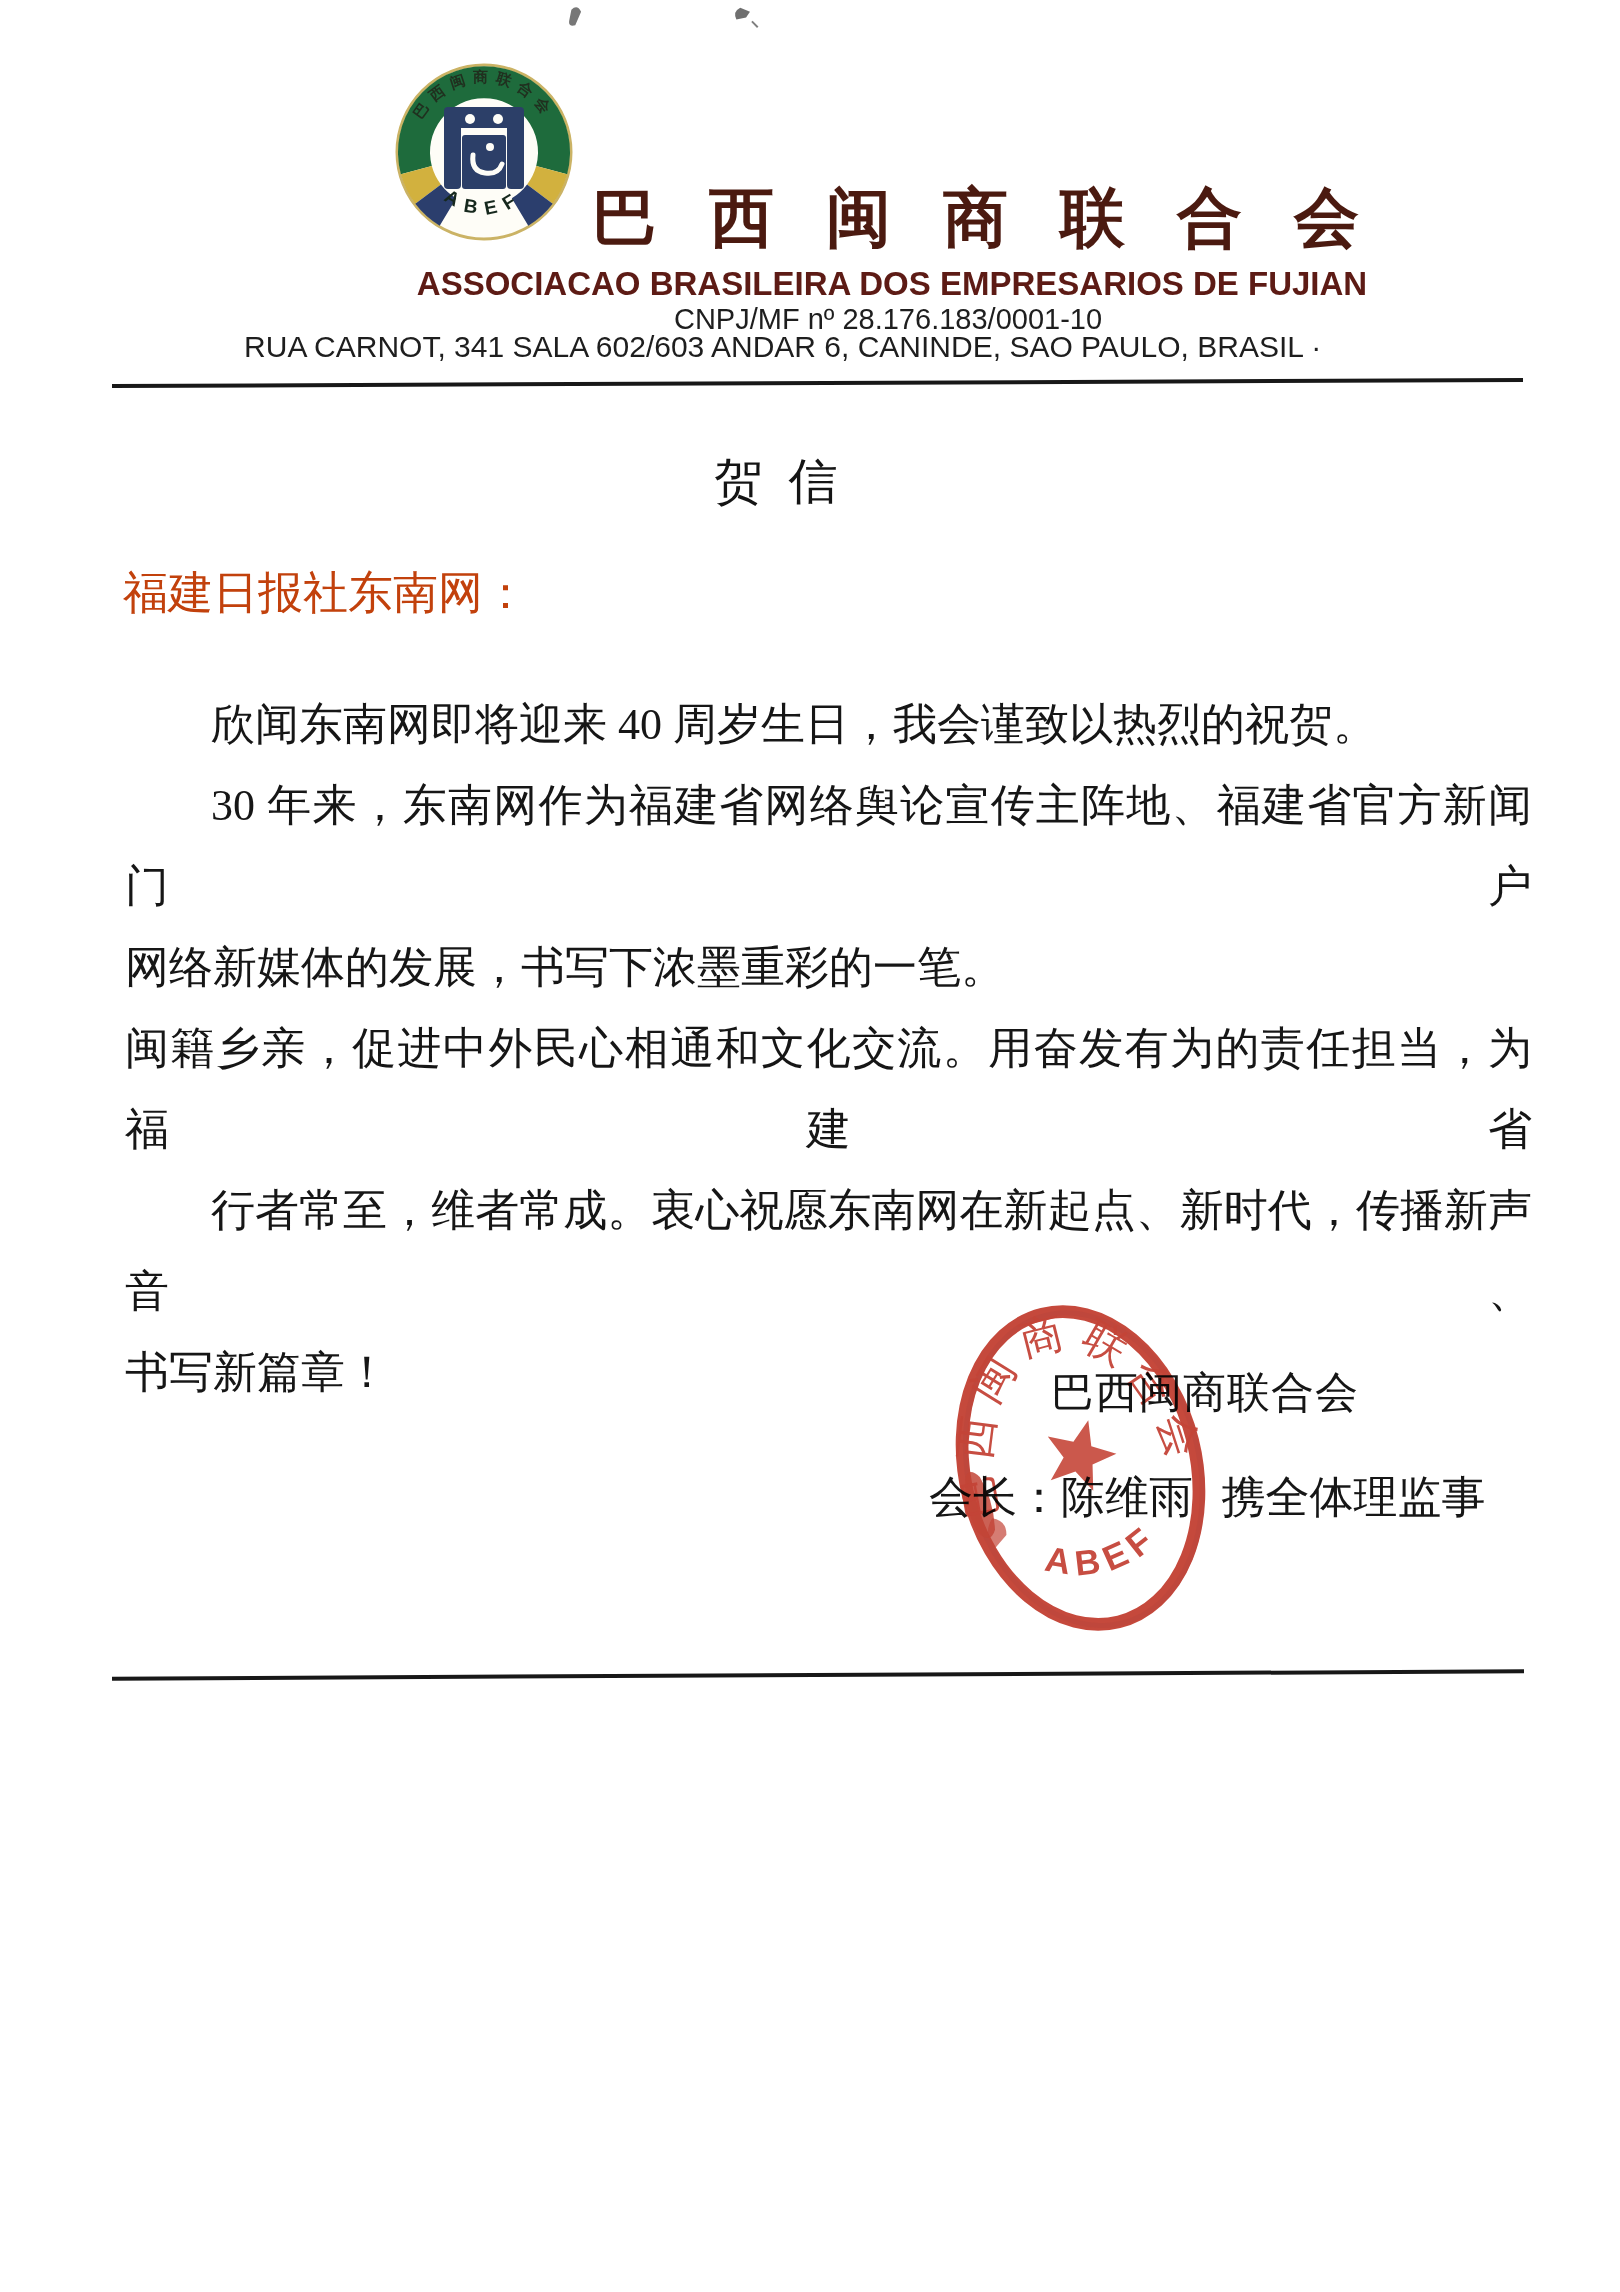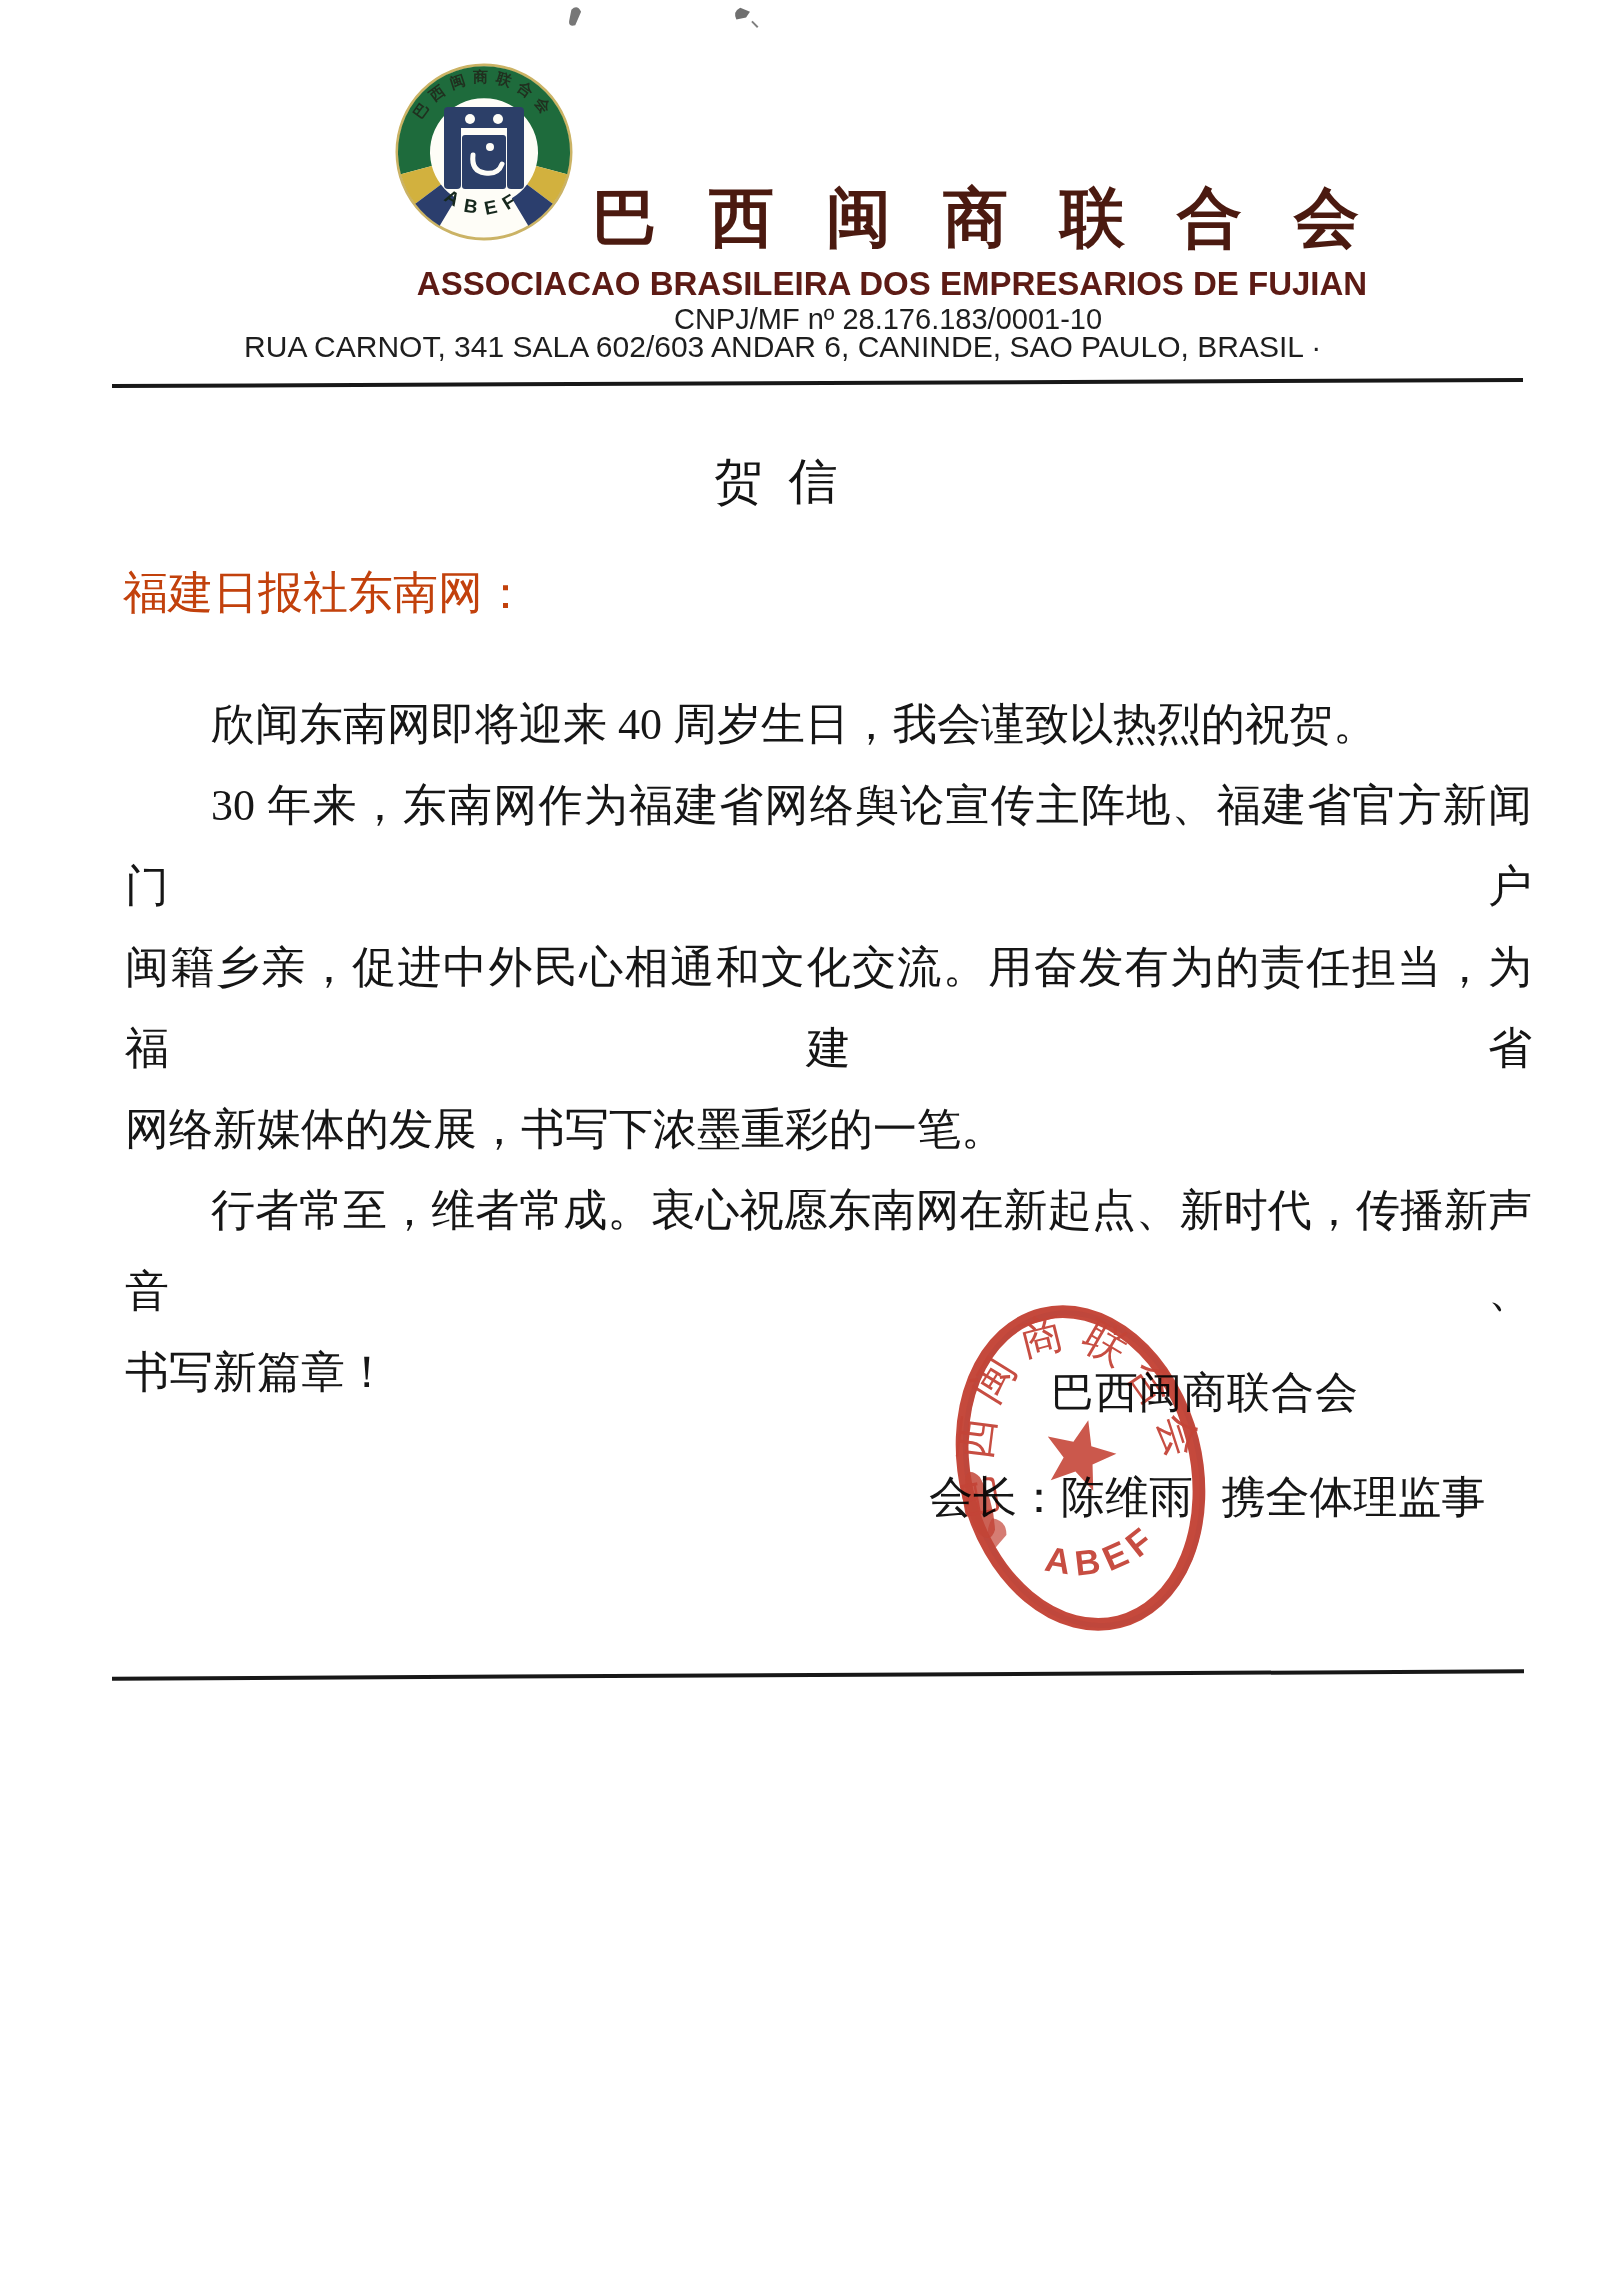--- a/index.html
+++ b/index.html
@@ -134,22 +134,22 @@
     <div class="rule rule-top"></div>
   </div>
 
   <h1 class="letter-title">贺信</h1>
 
   <div class="salutation">福建日报社东南网：</div>
 
   <div class="body-block">
     <p class="line indent">欣闻东南网即将迎来 40 周岁生日，我会谨致以热烈的祝贺。</p>
     <p class="line indent just">30 年来，东南网作为福建省网络舆论宣传主阵地、福建省官方新闻门户</p>
+    <p class="line">网络新媒体的发展，书写下浓墨重彩的一笔。</p>
     <p class="line just">闽籍乡亲，促进中外民心相通和文化交流。用奋发有为的责任担当，为福建省</p>
-    <p class="line">网络新媒体的发展，书写下浓墨重彩的一笔。</p>
     <p class="line indent just">行者常至，维者常成。衷心祝愿东南网在新起点、新时代，传播新声音、</p>
     <p class="line">书写新篇章！</p>
   </div>
 
   <div class="sig-org">巴西闽商联合会</div>
   <div class="sig-signer">会长：陈维雨 携全体理监事</div>
 
   <svg class="stamp" viewBox="-165 -205 330 412">
     <defs>
       <path id="stamp-arc" d="M -86 62 A 92 138 0 1 1 86 62"></path>

